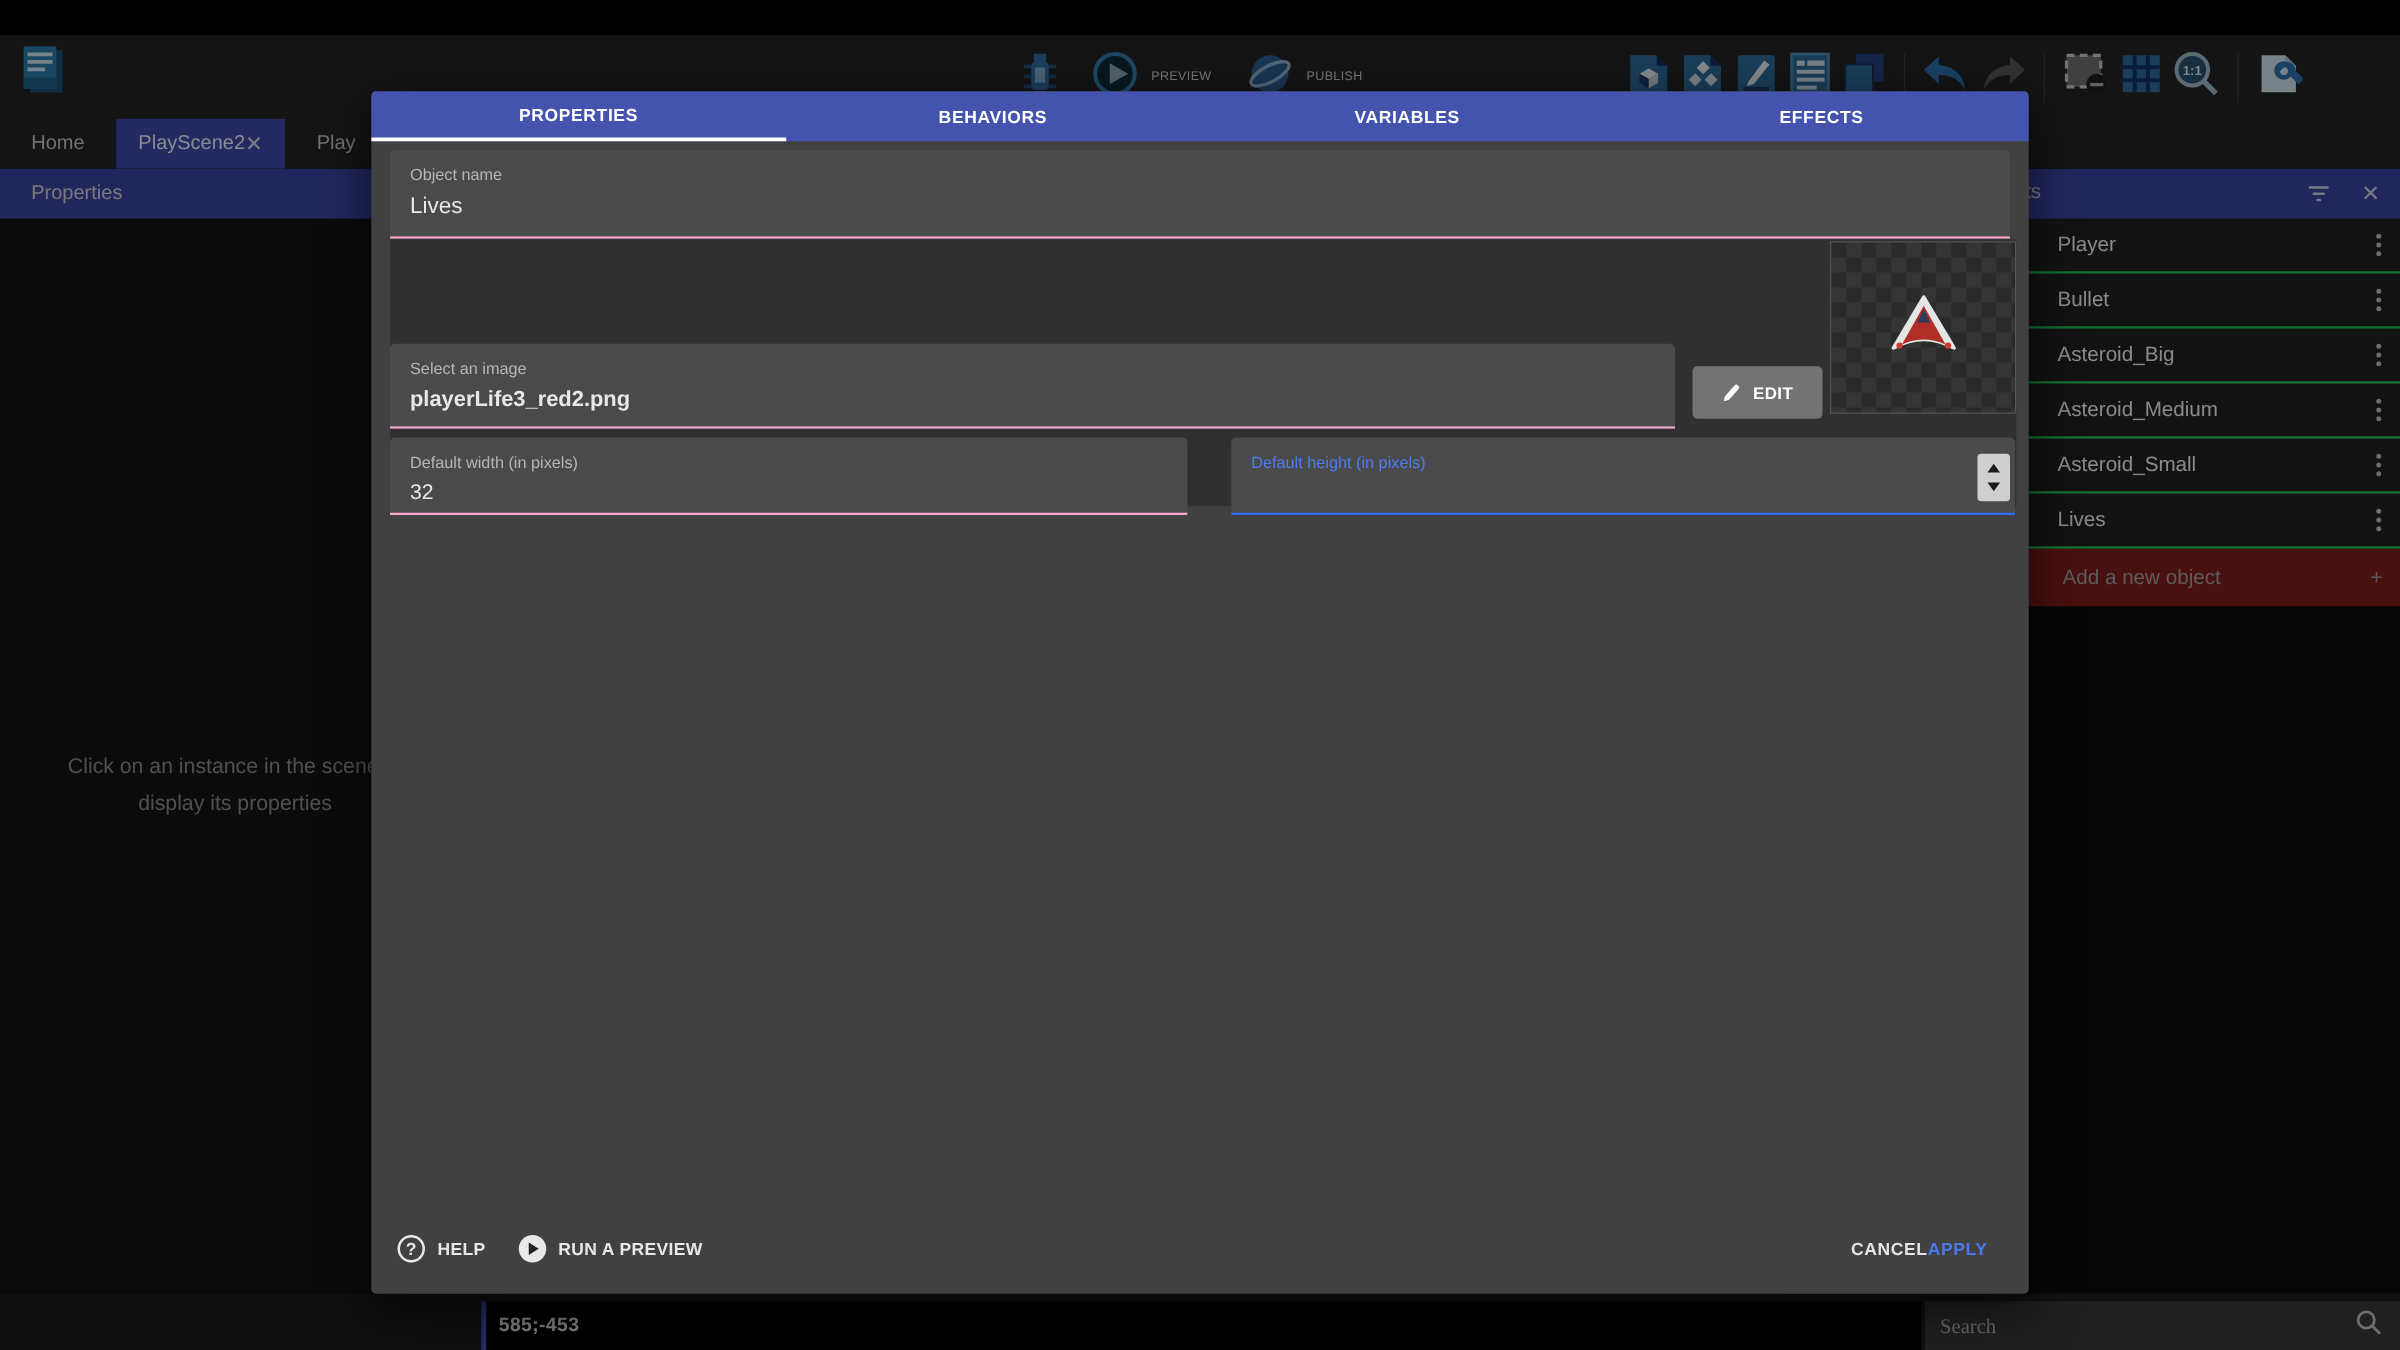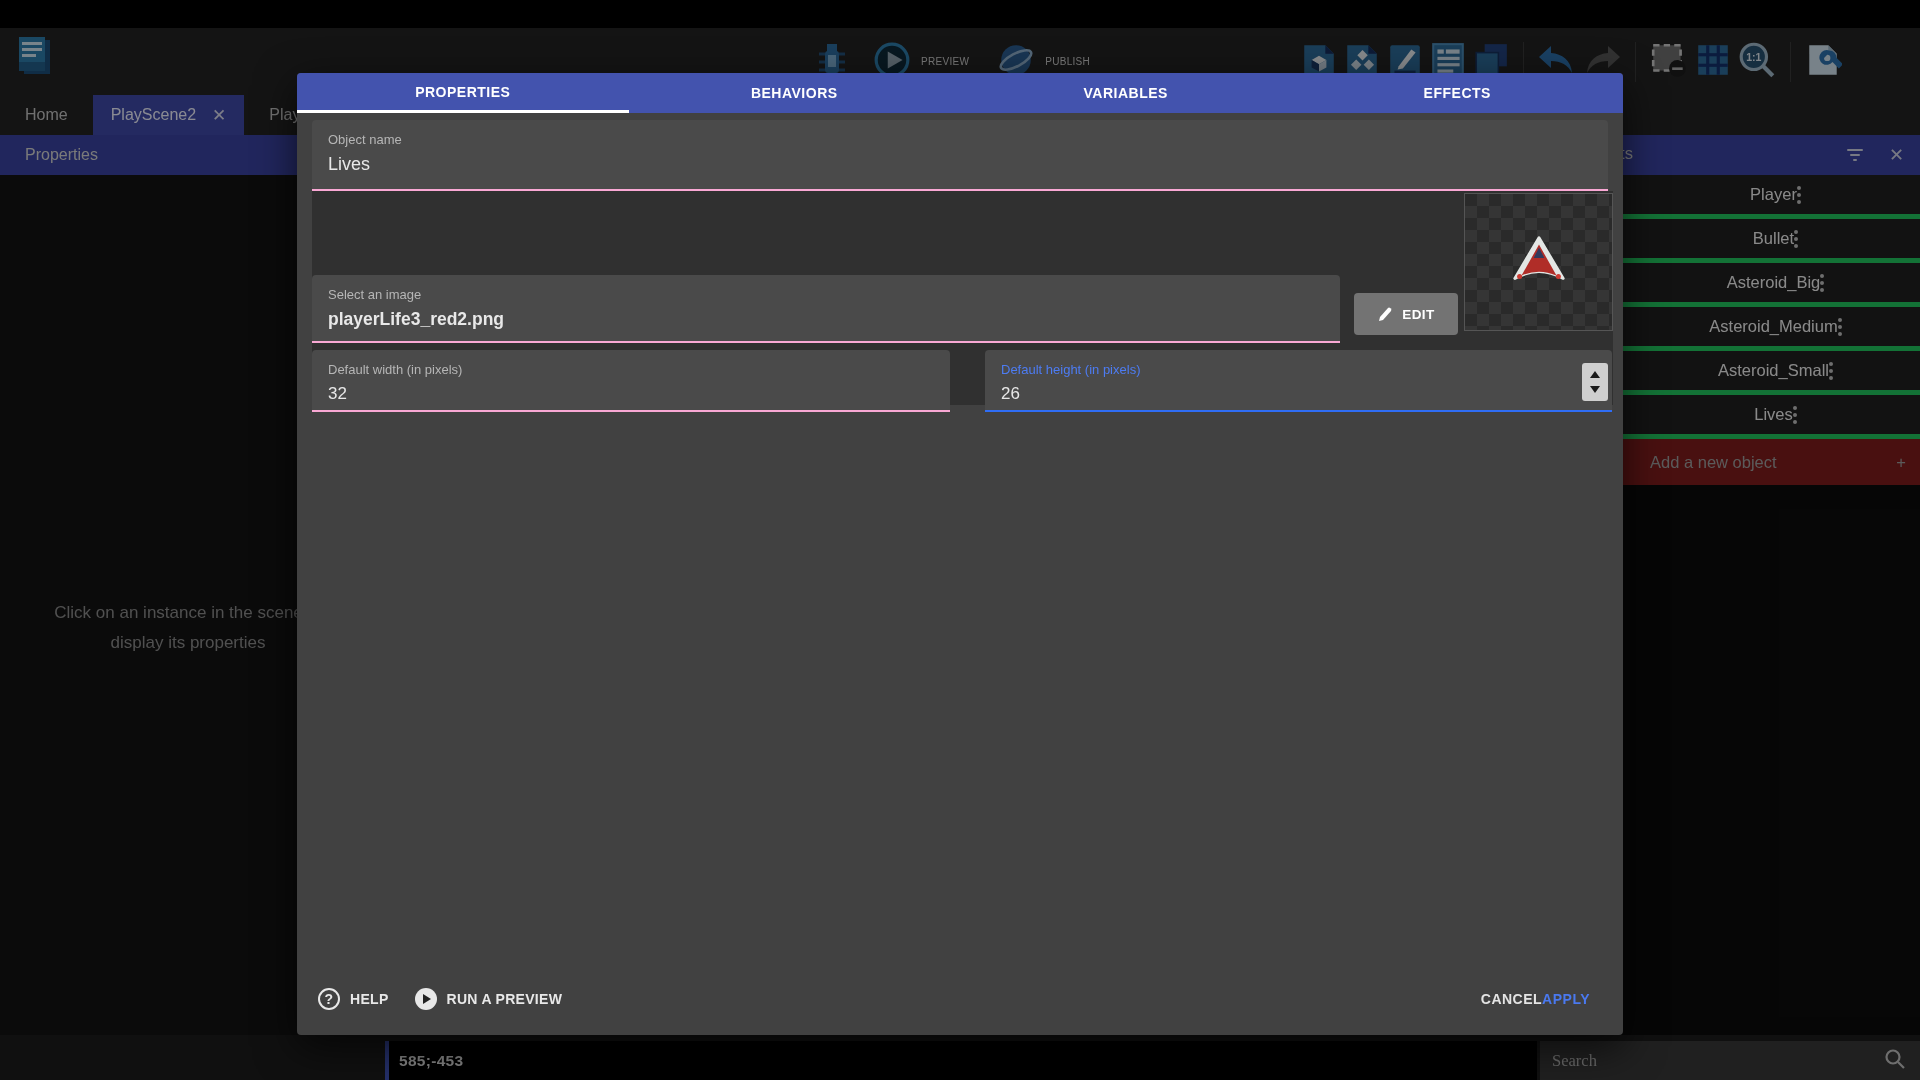--- a/index.html
+++ b/index.html
@@ -10,37 +10,37 @@
   .backdrop{position:absolute;inset:0;z-index:1}
   .toolbar{position:absolute;top:28px;left:0;right:0;height:67px;background:#242424}
   .proj-icon{position:absolute;left:14px;top:6px}
   .tb-center{position:absolute;left:815px;top:0;height:67px;display:flex;align-items:center;gap:10px}
   .tb-label{color:#cfcfcf;font-size:10px;letter-spacing:.3px}
   .tb-right{position:absolute;left:1300px;top:0;height:67px;display:flex;align-items:center;gap:5px}
   .tb-sep{width:1px;height:40px;background:#3a3a3a;margin:0 8px}
 
   .tabbar{position:absolute;top:95px;left:0;right:0;height:40px;background:#232323;display:flex}
   .tab{display:flex;align-items:center;font-size:16px;color:#c2c2c2;padding:0 25px}
-  .tab.active{background:#3f49a8;color:#eceefc;padding:0 18px;gap:16px}
+  .tab.active{background:#3f49a8;color:#eceefc;padding:0 18px;}
   .tab .x{font-size:17px;color:#d6d8ea}
 
   .left-panel{position:absolute;top:135px;left:0;width:310px;bottom:44px;background:#141414}
   .panel-head{height:40px;background:#3a43a0;display:flex;align-items:center;
     color:#d3d3d3;font-size:16px;padding-left:25px}
   .empty-msg{position:absolute;left:-2px;top:463px;width:380px;text-align:center;
     color:#8b8b8b;font-size:17px;line-height:30px}
 
   .sidebar{position:absolute;left:1622px;top:135px;width:298px;bottom:44px;background:#0c0c0c}
   .sidebar .panel-head{position:relative;overflow:hidden;padding-left:0;justify-content:flex-end;gap:26px;padding-right:16px}
   .sb-title{position:absolute;left:-45px;top:9px;color:#d3d3d3;font-size:16.5px}
   .sb-ico{color:#ced0e2;font-size:18px;line-height:1}
   .filter-ico{display:inline-flex;flex-direction:column;gap:3px;align-items:center}
   .filter-ico i{display:block;height:2px;background:#ced0e2;border-radius:1px}
-  .obj-row{height:44px;background:#1f1f1f;border-bottom:5px solid #22c55e;display:flex;
-    align-items:center;justify-content:center;padding:0 15px 0 24px}
+  .obj-row{height:44px;background:#1f1f1f;border-bottom:2px solid #22c55e;display:flex;
+    align-items:center;justify-content:space-between;padding:0 15px 0 24px}
   .obj-row span{color:#ededed;font-size:16.5px}
   .dots{display:flex;flex-direction:column;gap:3px}
   .dots i{width:4px;height:4px;border-radius:50%;background:#bdbdbd}
   .add-row{height:46px;background:#7f1d1d;display:flex;align-items:center;justify-content:space-between;
     padding:0 14px 0 28px}
   .add-row span{color:#9e9e9e;font-size:16.5px}
   .plus{color:#cfcfcf;font-size:26px;font-weight:300;line-height:1}
 
   .bottom-strip{position:absolute;left:0;right:0;top:1035px;bottom:0;background:#1c1c1c}
   .coords-bar{position:absolute;left:385px;top:1041px;width:1152px;bottom:0;background:#000;
@@ -390,21 +390,20 @@
     <span>EDIT</span>
   </div>
 
   <div class="field f-width">
     <span class="flabel">Default width (in pixels)</span>
     <input type="text" value="32" style="">
   </div>
 
   <div class="field f-height">
     <span class="flabel">Default height (in pixels)</span>
-    <input type="text" value="26" style="">
     <span class="spinner">
       <i class="sp-up"></i>
       <i class="sp-dn"></i>
     </span>
   </div>
 
   <div class="mfooter">
     <div class="mf-left">
       <div class="mf-btn">
         <span class="help-circ">?</span>

